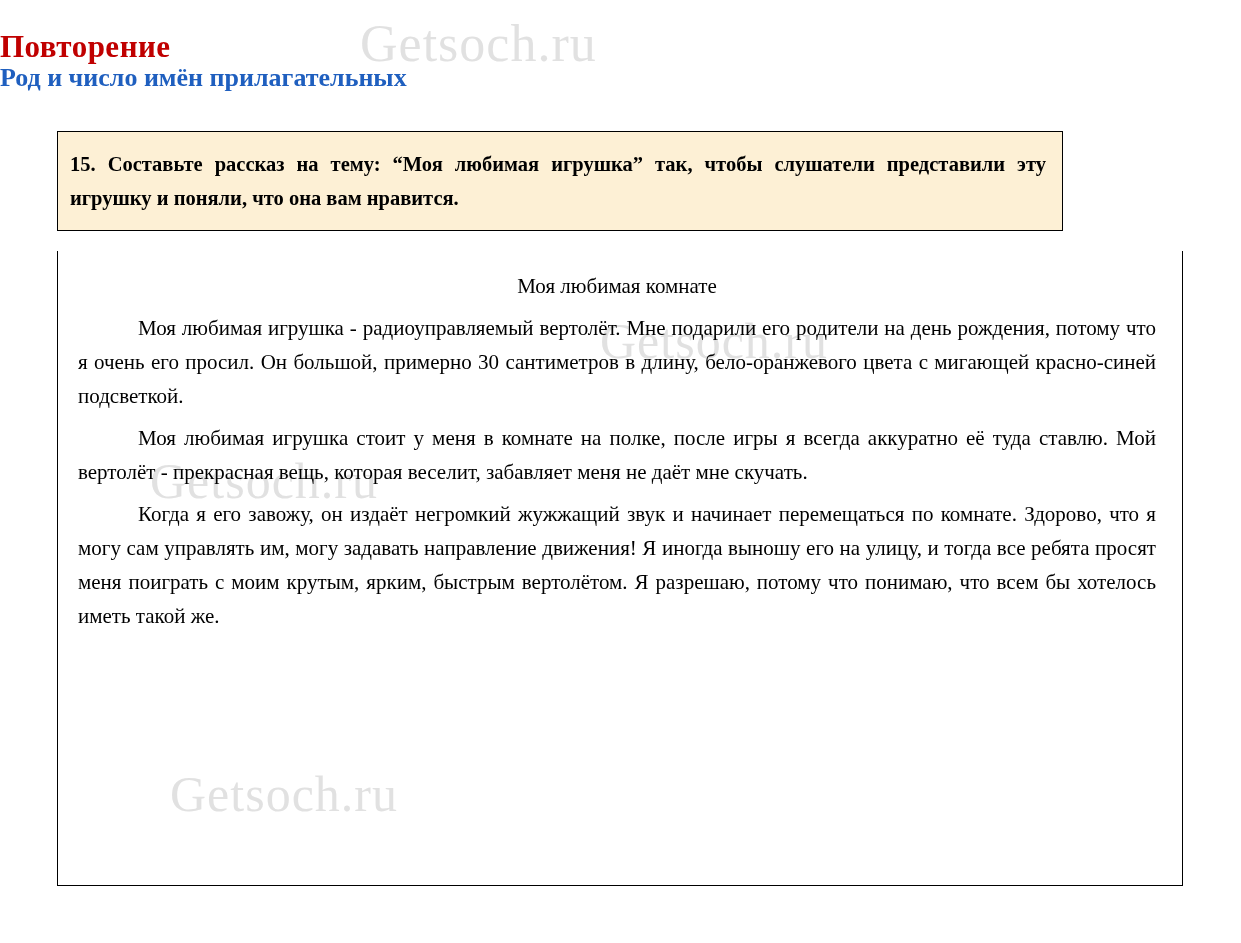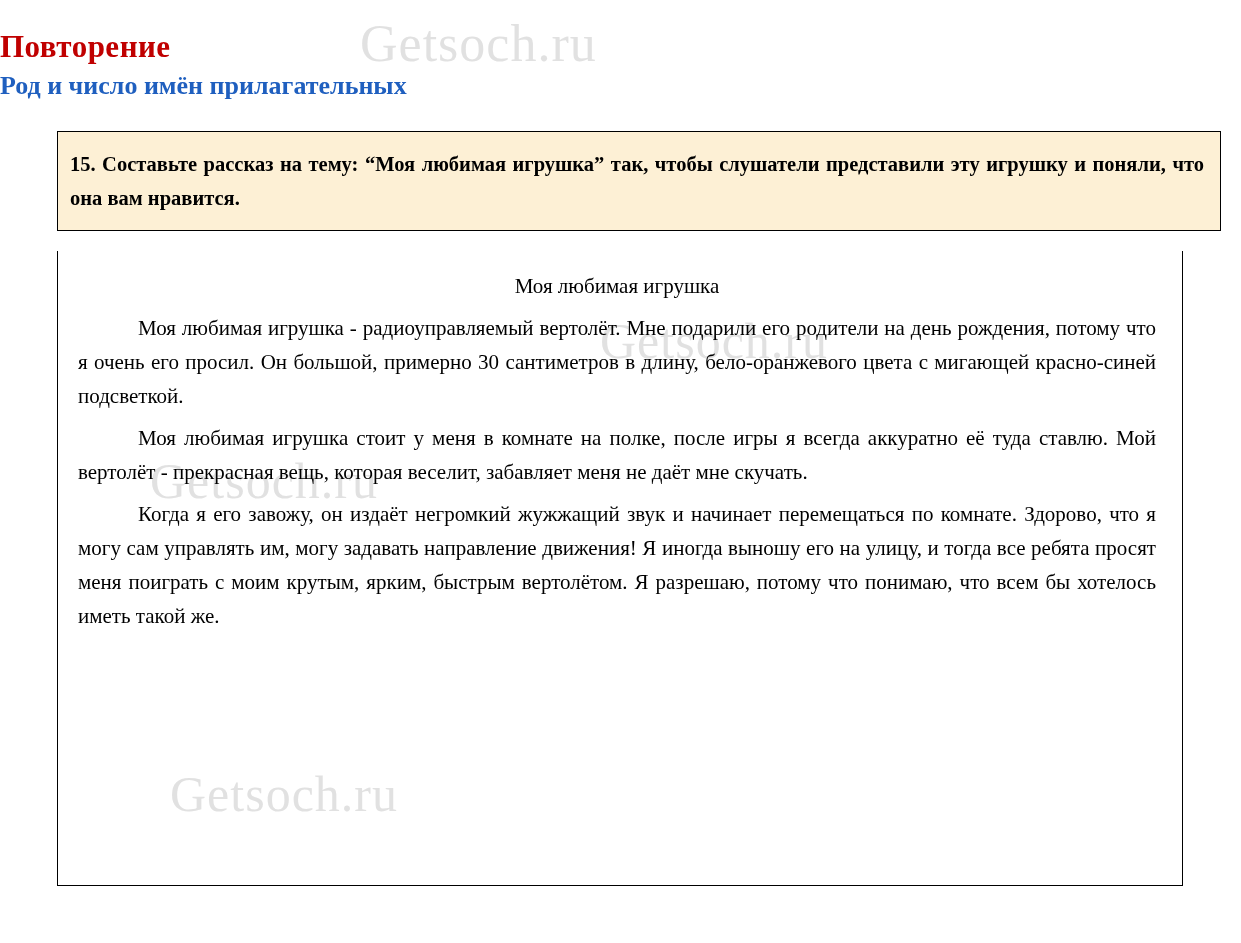--- a/index.html
+++ b/index.html
@@ -46,33 +46,33 @@
     width: 100%;
   }
   .title-main {
     font-size: 31px;
     font-weight: bold;
     color: #c00000;
     letter-spacing: 0.5px;
     line-height: 1.1;
   }
   .title-sub {
-    margin-top: 8px;
+    margin-top: 0;
     font-size: 26px;
     font-weight: bold;
     color: #1f5fbf;
     line-height: 1.1;
   }
 
   
   .task-box {
     position: absolute;
     top: 131px;
     left: 57px;
-    width: 1164px;
+    width: 1006px;
     border: 1px solid #000;
     background: #fdf0d5;
     box-sizing: border-box;
     padding: 16px 16px 14px 12px;
   }
   .task-text {
     font-size: 20.5px;
     font-weight: bold;
     line-height: 1.65;
     text-align: justify;
@@ -123,19 +123,19 @@
   <div class="header">
     <div class="title-main">Повторение</div>
     <div class="title-sub">Род и число имён прилагательных</div>
   </div>
 
   <div class="task-box">
     <p class="task-text">15. Составьте рассказ на тему: “Моя любимая игрушка” так, чтобы слушатели представили эту игрушку и поняли, что она вам нравится.</p>
   </div>
 
   <div class="answer-box">
-    <div class="answer-title">Моя любимая игрушка</div>
+    <div class="answer-title">Моя любимая комнате</div>
     <p class="answer-p">Моя любимая игрушка - радиоуправляемый вертолёт. Мне подарили его родители на день рождения, потому что я очень его просил. Он большой, примерно 30 сантиметров в длину, бело-оранжевого цвета с мигающей красно-синей подсветкой.</p>
     <p class="answer-p">Моя любимая игрушка стоит у меня в комнате на полке, после игры я всегда аккуратно её туда ставлю. Мой вертолёт - прекрасная вещь, которая веселит, забавляет меня не даёт мне скучать.</p>
     <p class="answer-p">Когда я его завожу, он издаёт негромкий жужжащий звук и начинает перемещаться по комнате. Здорово, что я могу сам управлять им, могу задавать направление движения! Я иногда выношу его на улицу, и тогда все ребята просят меня поиграть с моим крутым, ярким, быстрым вертолётом. Я разрешаю, потому что понимаю, что всем бы хотелось иметь такой же.</p>
   </div>
 
 </div>
 
 </body></html>

